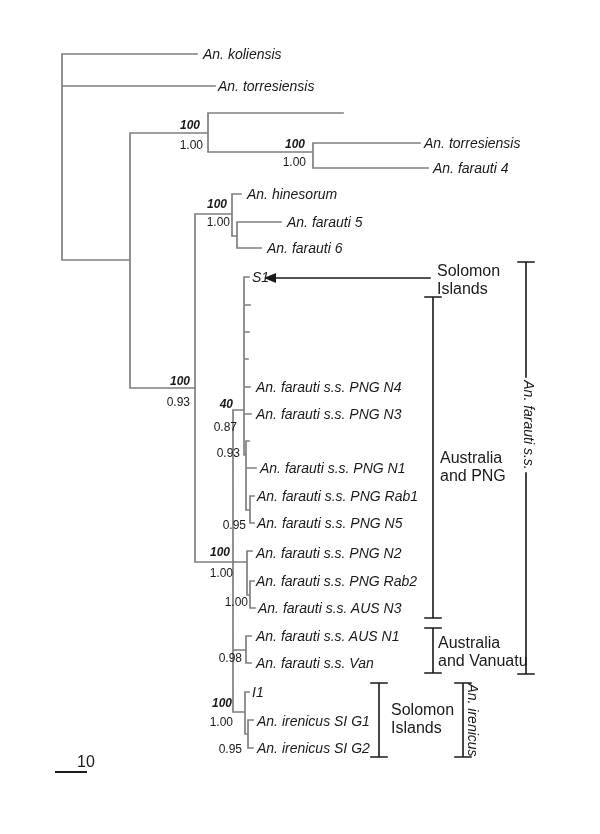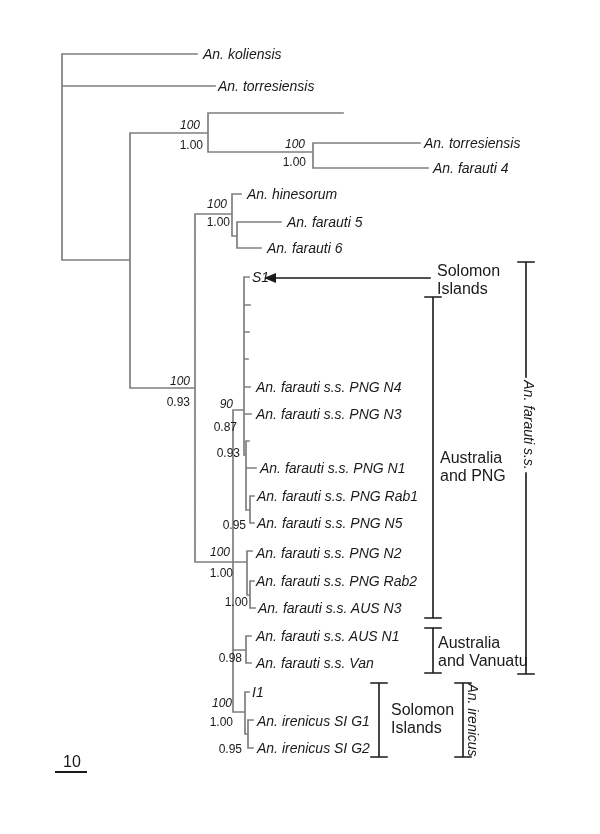--- a/index.html
+++ b/index.html
@@ -18,36 +18,37 @@
     font-style:italic;
     white-space:nowrap;
   }
   .sup{
     position:absolute;
     width:40px;
     font-size:12px;line-height:14px;
     text-align:right;
     white-space:nowrap;
   }
-  .sup.it{font-style:italic;}
+  .sup.it{font-style:italic;font-weight:bold;}
   .ann{
     position:absolute;
     font-size:16px;line-height:18px;
     white-space:nowrap;
   }
   .rot{
     position:absolute;
     font-size:14px;font-style:italic;
     white-space:nowrap;
     transform:translate(-50%,-50%) rotate(90deg);
   }
   .scalelbl{
     position:absolute;
     font-size:16px;line-height:18px;
     white-space:nowrap;
+    margin-left:14px;
   }
 </style>
 </head>
 <body>
 
 <div class="fig">
 
   <svg width="600" height="834" viewBox="0 0 600 834">
 
     <path d="M62 54 H197 M62 86 H215 M62 54 V260 H130 M130 133 V388 M130 133 H208
@@ -100,21 +101,21 @@
   <span class="tip" style="left:257px;top:740px">An. irenicus SI G2</span>
 
   <span class="sup it" style="left:160px;top:118px">100</span>
   <span class="sup" style="left:163px;top:138px">1.00</span>
   <span class="sup it" style="left:265px;top:137px">100</span>
   <span class="sup" style="left:266px;top:155px">1.00</span>
   <span class="sup it" style="left:187px;top:197px">100</span>
   <span class="sup" style="left:190px;top:215px">1.00</span>
   <span class="sup it" style="left:150px;top:374px">100</span>
   <span class="sup" style="left:150px;top:395px">0.93</span>
-  <span class="sup it" style="left:193px;top:397px">90</span>
+  <span class="sup it" style="left:193px;top:397px">40</span>
   <span class="sup" style="left:197px;top:420px">0.87</span>
   <span class="sup" style="left:200px;top:446px">0.93</span>
   <span class="sup" style="left:206px;top:518px">0.95</span>
   <span class="sup it" style="left:190px;top:545px">100</span>
   <span class="sup" style="left:193px;top:566px">1.00</span>
   <span class="sup" style="left:208px;top:595px">1.00</span>
   <span class="sup" style="left:202px;top:651px">0.98</span>
   <span class="sup it" style="left:192px;top:696px">100</span>
   <span class="sup" style="left:193px;top:715px">1.00</span>
   <span class="sup" style="left:202px;top:742px">0.95</span>

